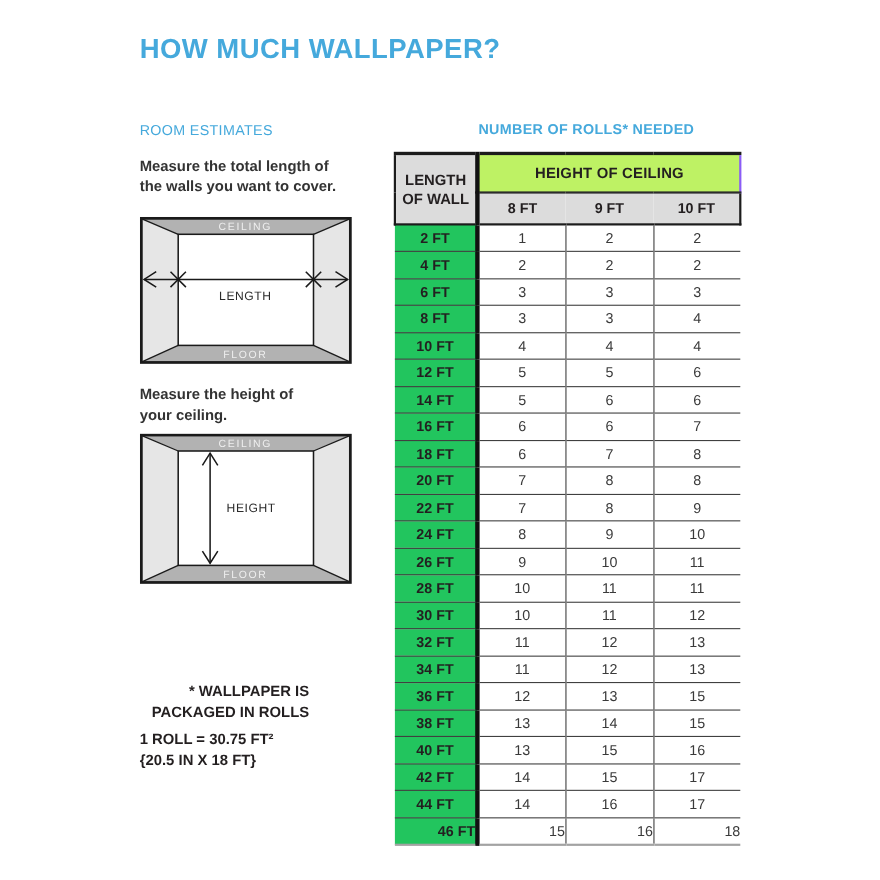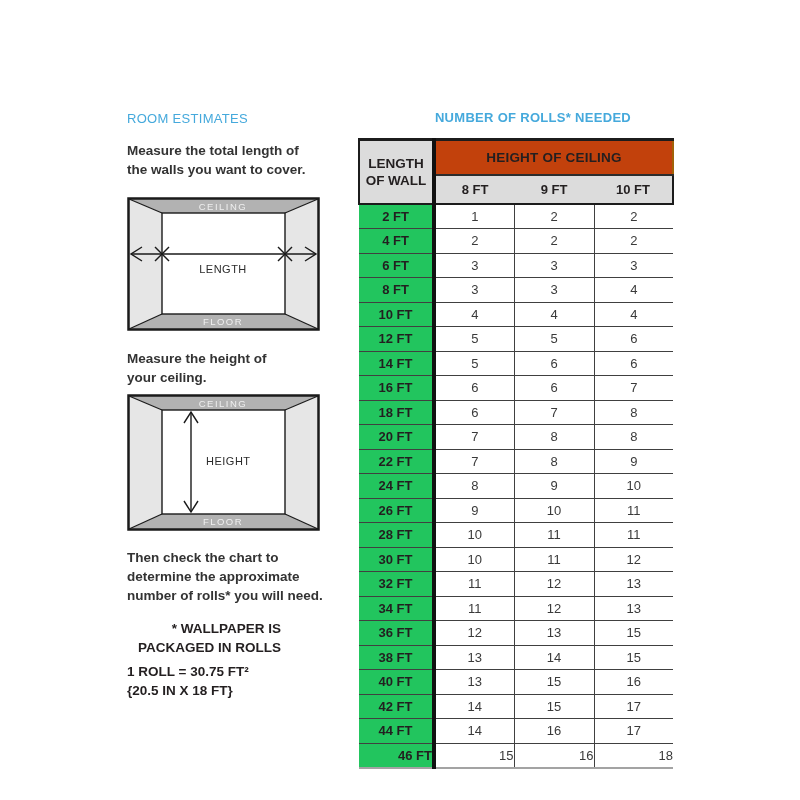--- a/index.html
+++ b/index.html
@@ -34,22 +34,22 @@
     border-collapse:collapse; table-layout:fixed;
   }
   table.rolls th, table.rolls td { padding:0; text-align:center; vertical-align:middle; }
   th.corner {
     background:#dcdcdc; font-size:13.5px; font-weight:bold; color:#231f20;
     border-top:3px solid #1c1c1c; border-left:2px solid #1c1c1c;
     border-right:4px solid #111111; border-bottom:2px solid #1c1c1c;
     white-space:pre-line; line-height:17px;
   }
   th.group {
-    background:#c2410c; font-size:13.5px; font-weight:bold; color:#231f20;
-    border-top:3px solid #1c1c1c; border-right:2px solid #a16207;
+    background:#bef264; font-size:13.5px; font-weight:bold; color:#231f20;
+    border-top:3px solid #1c1c1c; border-right:2px solid #8b5cf6;
     border-bottom:2px solid #2c2c2c; height:33px; letter-spacing:0.2px;
   }
   th.sub {
     background:#dcdcdc; font-size:13px; font-weight:bold; color:#231f20;
     border-bottom:2px solid #1c1c1c; height:27px;
   }
   th.sub:last-child { border-right:2px solid #1c1c1c; }
   tbody tr { height:24.5px; }
   td.label-cell {
     background:#22c55e; font-size:13px; font-weight:bold; color:#231f20;
@@ -62,20 +62,21 @@
   td.value-cell + td.value-cell { border-left:1.5px solid #404040; }
   tbody tr:last-child td { border-bottom:2px solid #a3a3a3;text-align:right; }
 
   svg text { font-family:"Liberation Sans", sans-serif; }
 </style>
 </head>
 <body>
 
 <div class="page">
 
+  <div class="abs page-title">HOW MUCH WALLPAPER?</div>
 
   <div class="abs section-heading" style="left:127px; top:111px;">ROOM ESTIMATES</div>
 
   <div class="abs para" style="left:127px; top:141px;">Measure the total length of
 the walls you want to cover.</div>
 
   <svg class="abs" style="left:127px; top:197px;" width="193" height="134" viewBox="0 0 193 134">
     <polygon points="2,2 191,2 158,16 35,16" fill="#b2b2b2"></polygon>
     <polygon points="2,132 191,132 158,117 35,117" fill="#b2b2b2"></polygon>
     <polygon points="2,2 35,16 35,117 2,132" fill="#e6e6e6"></polygon>
@@ -119,23 +120,20 @@
     <text x="96" y="131" text-anchor="middle" font-size="9.5" letter-spacing="1.5" fill="#efefef">FLOOR</text>
 
     <g stroke="#1a1a1a" stroke-width="1.4" fill="none">
       <line x1="64" y1="18" x2="64" y2="118"></line>
       <polyline points="57,29 64,18 71,29"></polyline>
       <polyline points="57,107 64,118 71,107"></polyline>
     </g>
     <text x="79" y="71" text-anchor="start" font-size="11" letter-spacing="0.5" fill="#2b2b2b">HEIGHT</text>
   </svg>
 
-  <div class="abs para" style="left:127px; top:548px;">Then check the chart to
-determine the approximate
-number of rolls* you will need.</div>
 
   <div class="abs bold-note hang" style="left:127px; top:619px;text-align:right;">* WALLPAPER IS
 PACKAGED IN ROLLS</div>
 
   <div class="abs bold-note" style="left:127px; top:662px;">1 ROLL = 30.75 FT²
 {20.5 IN X 18 FT}</div>
 
   <div class="abs rolls-heading">NUMBER OF ROLLS* NEEDED</div>
 
   <table class="rolls">

